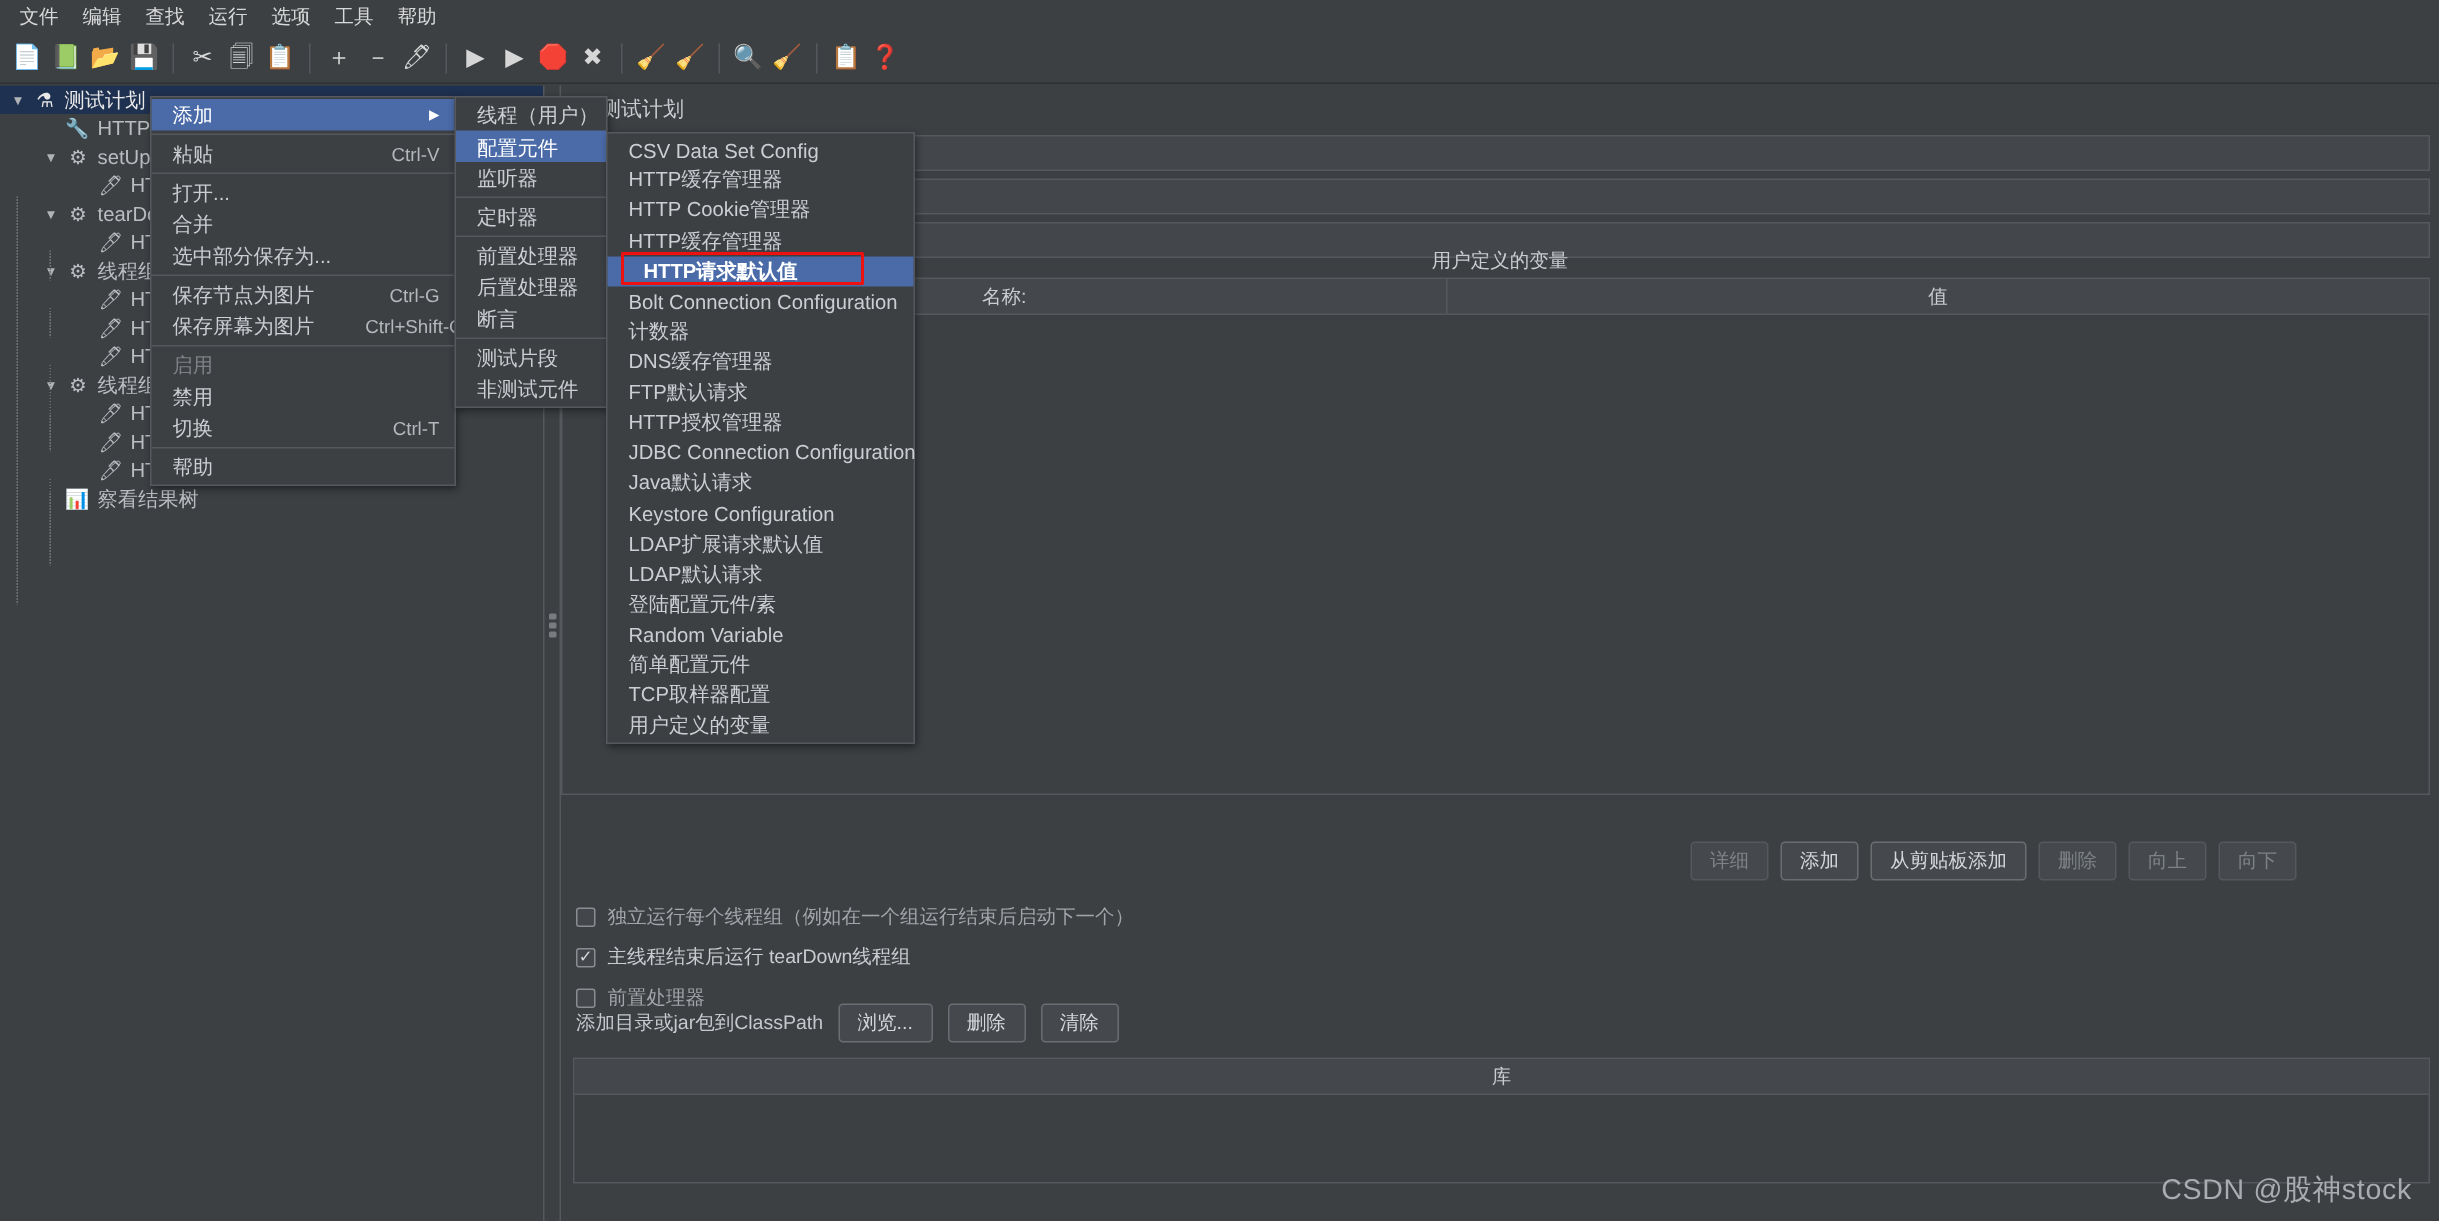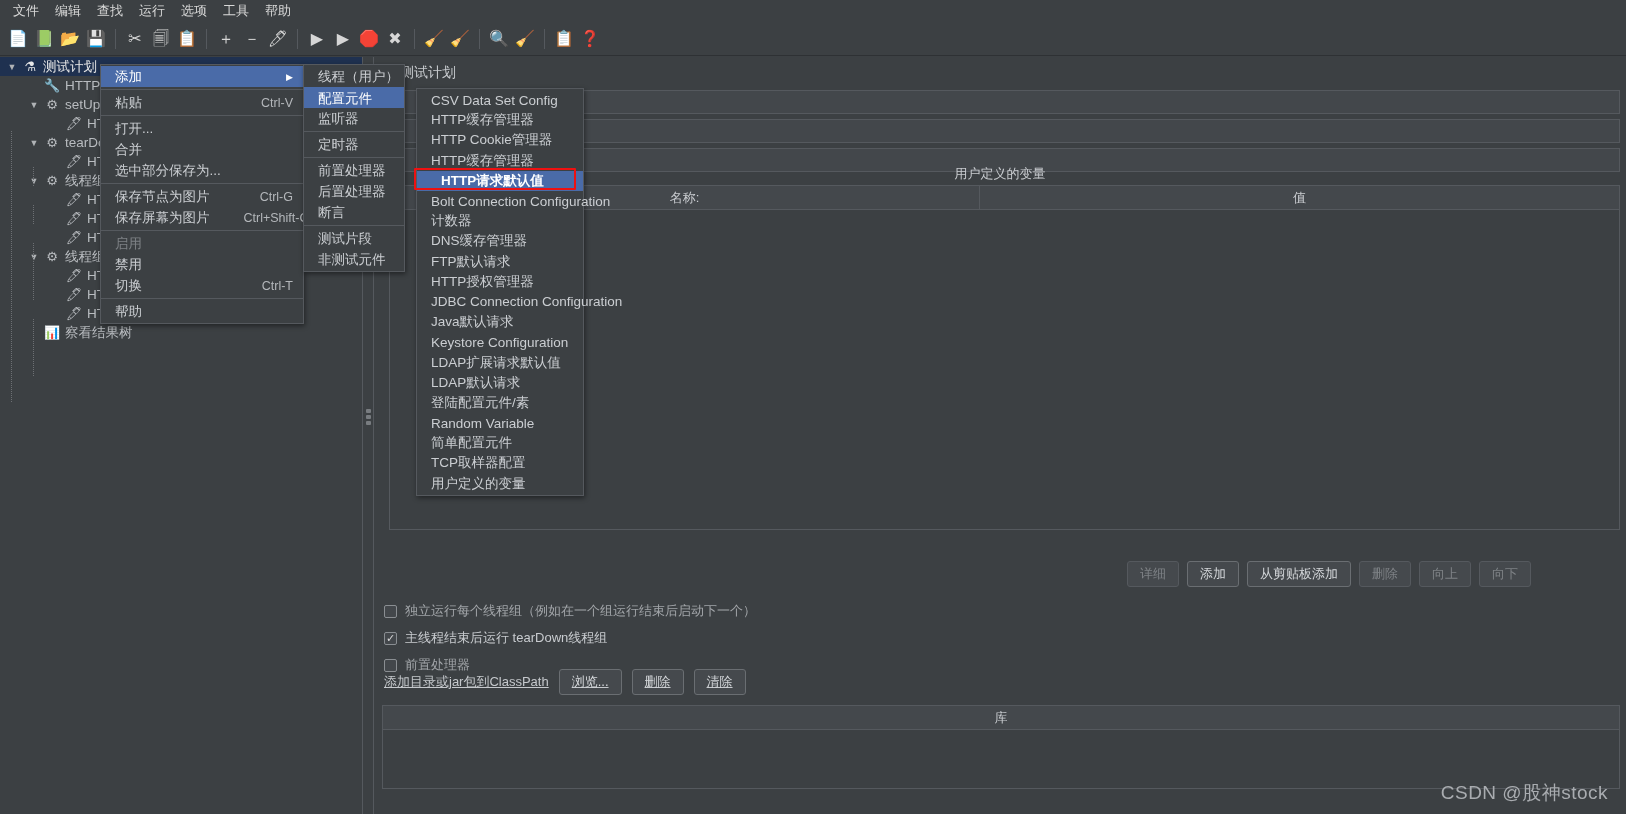--- a/index.html
+++ b/index.html
@@ -106,21 +106,21 @@
     position: absolute; left: 8px; right: 6px;
     height: 22px;
     background: #43474b;
     border: 1px solid #55595e;
   }
   .udv-caption {
     position: absolute; left: 0; right: 0;
     text-align: center; font-size: 13px; color: #c9ccd0;
   }
   .udv-table {
-    position: absolute; left: 15px; right: 6px;
+    position: absolute; left: 0; right: 6px;
     border: 1px solid #55595e;
     background: #3c4043;
   }
   .udv-head {
     display: flex; height: 24px;
     background: #44484c;
     border-bottom: 1px solid #55595e;
   }
   .udv-th {
     display: flex; align-items: center; justify-content: center;
@@ -394,21 +394,21 @@
           <span class="cbox">✓</span>
           <span>主线程结束后运行 tearDown线程组</span>
         </div>
         <div class="cb-row dim" style="left: 10px; top: 599px;">
           <span class="cbox"></span>
           <span>前置处理器</span>
         </div>
       </div>
 
 
-    <div class="cp-row" style="left:10px; top:612px;text-decoration:underline;">
+    <div class="cp-row" style="left:10px; top:612px;">
       <span>添加目录或jar包到ClassPath</span>
       <span id="cp-btns" style="display:flex; gap:10px;">
           <div class="btn">浏览...</div>
           <div class="btn">删除</div>
           <div class="btn">清除</div>
         </span>
     </div>
 
     <div class="lib-table" style="top:648px; height:84px;">
       <div class="lib-head">库</div>
@@ -489,21 +489,21 @@
     </div>
     <div class="msep"></div>
     <div class="mi" style="height: 21px;">
       <span class="lbl">测试片段</span>
     </div>
     <div class="mi" style="height: 21px;">
       <span class="lbl">非测试元件</span>
     </div>
   </div>
 
-<div class="ctx" id="ctx-3" style="left:416px; top:88px; width:168px;">
+<div class="ctx" id="ctx-3" style="left:404px; top:88px; width:206px;">
     <div class="mi" style="height: 20.2px; padding-left: 14px;">
       <span class="lbl">CSV Data Set Config</span>
     </div>
     <div class="mi" style="height: 20.2px; padding-left: 14px;">
       <span class="lbl">HTTP缓存管理器</span>
     </div>
     <div class="mi" style="height: 20.2px; padding-left: 14px;">
       <span class="lbl">HTTP Cookie管理器</span>
     </div>
     <div class="mi" style="height: 20.2px; padding-left: 14px;">

